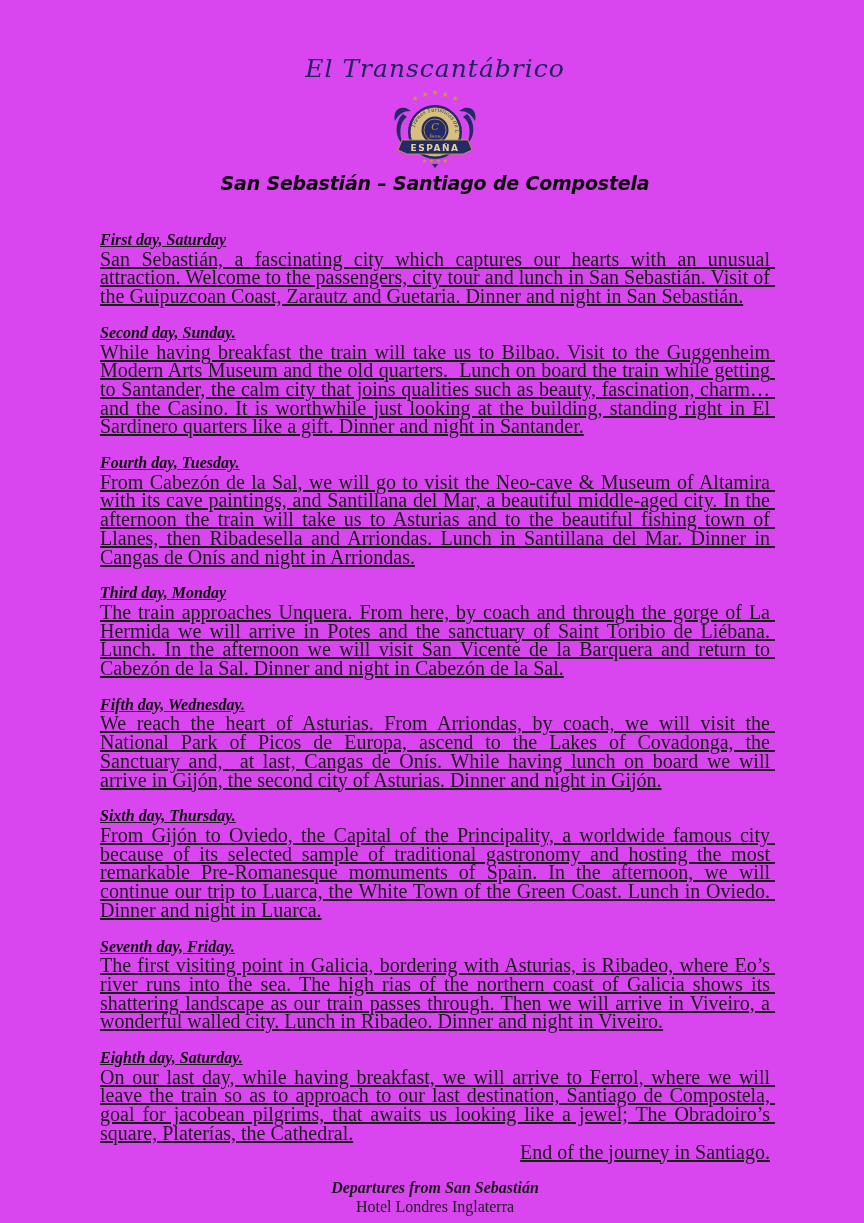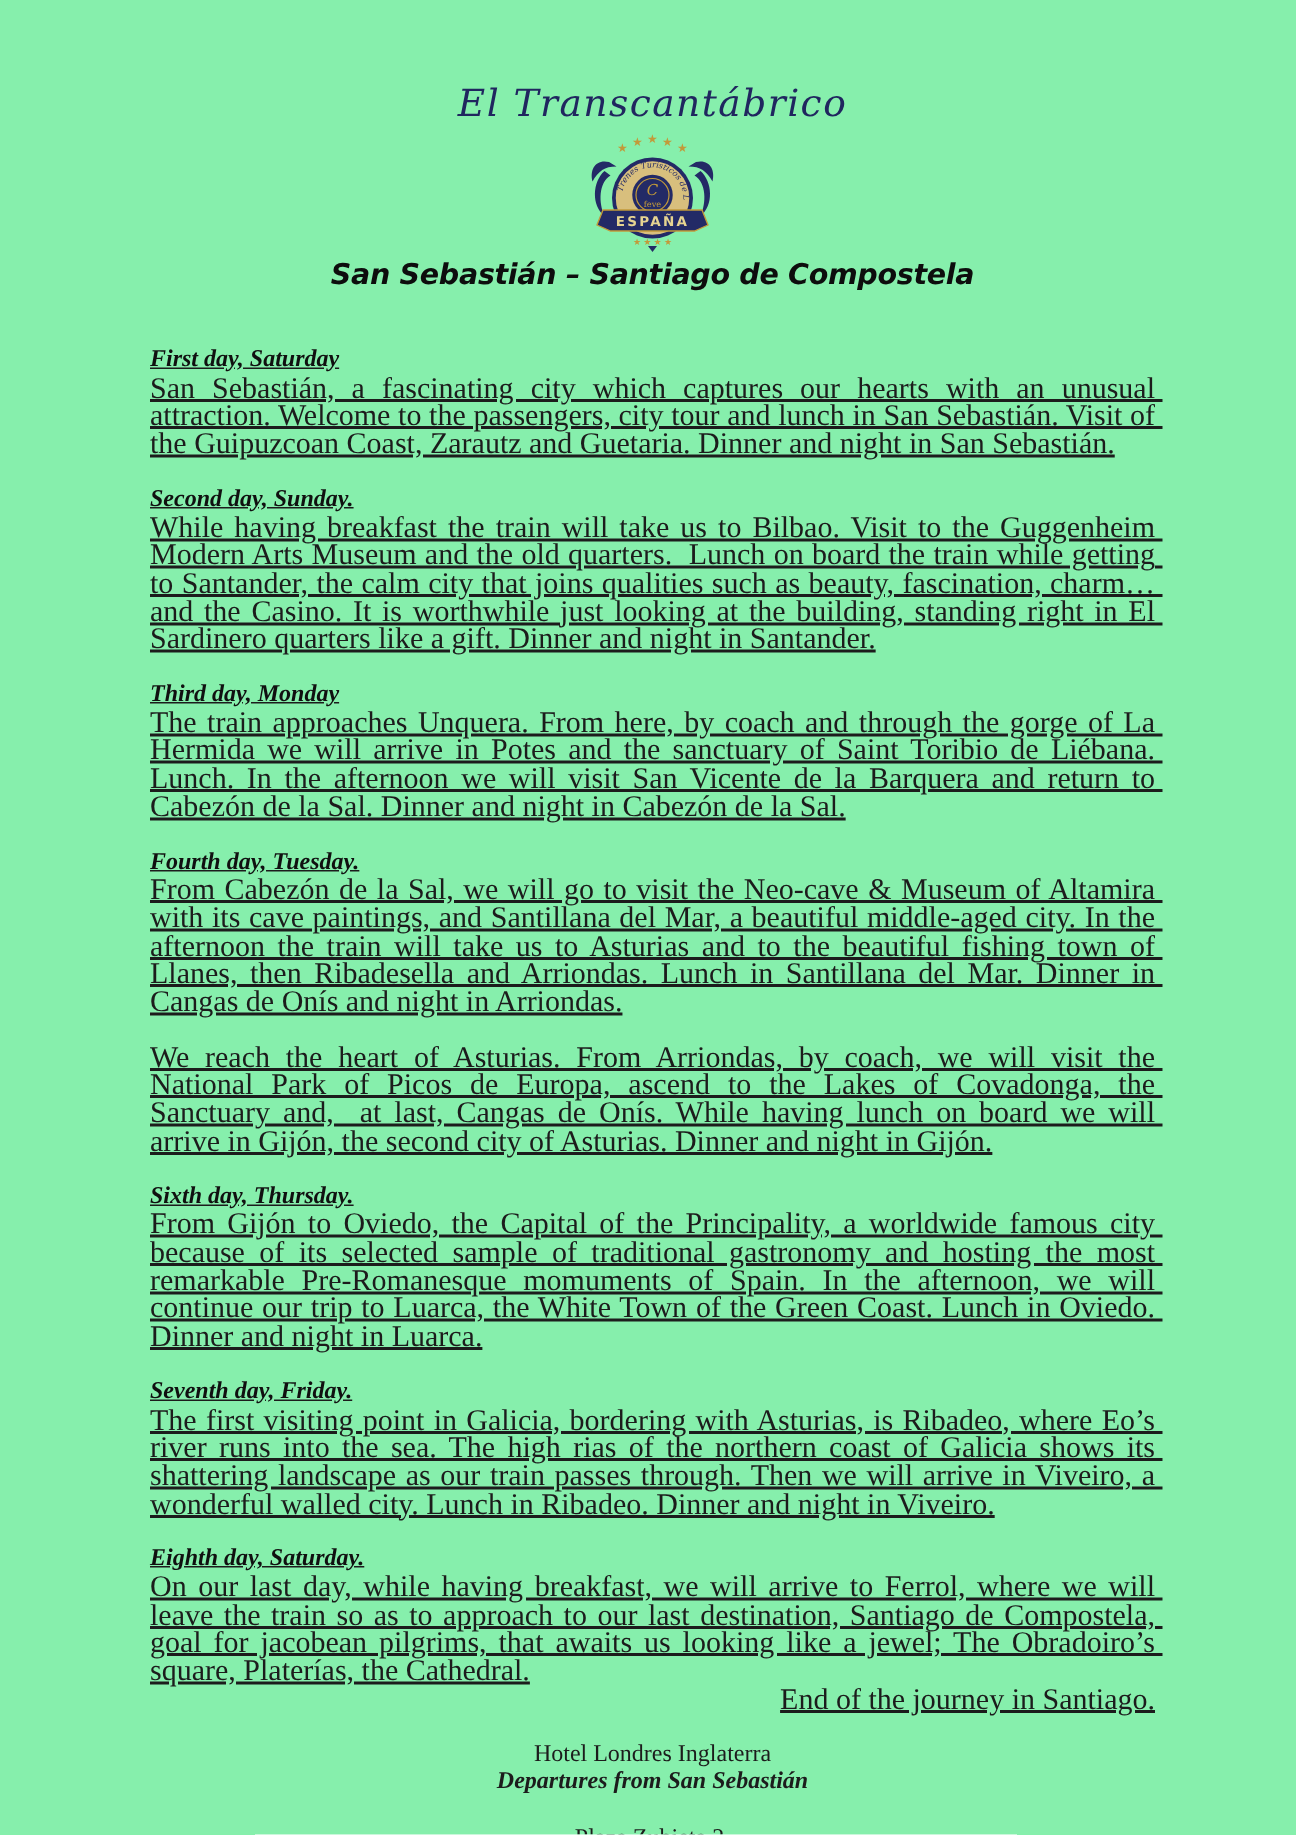--- a/index.html
+++ b/index.html
@@ -1,20 +1,20 @@
 <!DOCTYPE html>
 <html><head>
 <meta charset="utf-8">
 <style>
   * { margin:0; padding:0; box-sizing:border-box; }
   html,body { background:#fff; }
   .page {
     position:relative;
     width:864px; height:1223px;
-    background:#86efac;
+    background:#d946ef;
     padding:52px 94px 0 100px;
     overflow:hidden;
     font-family:"Liberation Serif", serif;
     color:#1c1c1c;
   }
   
   .doc-header { text-align:center; }
   .brand-script {
     font-family:"DejaVu Serif", serif;
     font-style:italic;
@@ -125,52 +125,53 @@
       <div class="day-heading">First day, Saturday</div>
       <p class="day-body">San Sebastián, a fascinating city which captures our hearts with an unusual attraction. Welcome to the passengers, city tour and lunch in San Sebastián. Visit of the Guipuzcoan Coast, Zarautz and Guetaria. Dinner and night in San Sebastián.</p>
     </div>
 
     <div class="day">
       <div class="day-heading">Second day, Sunday.</div>
       <p class="day-body">While having breakfast the train will take us to Bilbao. Visit to the Guggenheim Modern Arts Museum and the old quarters.  Lunch on board the train while getting to Santander, the calm city that joins qualities such as beauty, fascination, charm… and the Casino. It is worthwhile just looking at the building, standing right in El Sardinero quarters like a gift. Dinner and night in Santander.</p>
     </div>
 
     <div class="day">
+      <div class="day-heading">Fourth day, Tuesday.</div>
+      <p class="day-body">From Cabezón de la Sal, we will go to visit the Neo-cave &amp; Museum of Altamira with its cave paintings, and Santillana del Mar, a beautiful middle-aged city. In the afternoon the train will take us to Asturias and to the beautiful fishing town of Llanes, then Ribadesella and Arriondas. Lunch in Santillana del Mar. Dinner in Cangas de Onís and night in Arriondas.</p>
+    </div>
+
+    <div class="day">
       <div class="day-heading">Third day, Monday</div>
       <p class="day-body">The train approaches Unquera. From here, by coach and through the gorge of La Hermida we will arrive in Potes and the sanctuary of Saint Toribio de Liébana. Lunch. In the afternoon we will visit San Vicente de la Barquera and return to Cabezón de la Sal. Dinner and night in Cabezón de la Sal.</p>
     </div>
 
     <div class="day">
-      <div class="day-heading">Fourth day, Tuesday.</div>
-      <p class="day-body">From Cabezón de la Sal, we will go to visit the Neo-cave &amp; Museum of Altamira with its cave paintings, and Santillana del Mar, a beautiful middle-aged city. In the afternoon the train will take us to Asturias and to the beautiful fishing town of Llanes, then Ribadesella and Arriondas. Lunch in Santillana del Mar. Dinner in Cangas de Onís and night in Arriondas.</p>
-    </div>
-
-    <div class="day">
+      <div class="day-heading">Fifth day, Wednesday.</div>
       <p class="day-body">We reach the heart of Asturias. From Arriondas, by coach, we will visit the National Park of Picos de Europa, ascend to the Lakes of Covadonga, the Sanctuary and,  at last, Cangas de Onís. While having lunch on board we will arrive in Gijón, the second city of Asturias. Dinner and night in Gijón.</p>
     </div>
 
     <div class="day">
       <div class="day-heading">Sixth day, Thursday.</div>
       <p class="day-body">From Gijón to Oviedo, the Capital of the Principality, a worldwide famous city because of its selected sample of traditional gastronomy and hosting the most remarkable Pre-Romanesque momuments of Spain. In the afternoon, we will continue our trip to Luarca, the White Town of the Green Coast. Lunch in Oviedo. Dinner and night in Luarca.</p>
     </div>
 
     <div class="day">
       <div class="day-heading">Seventh day, Friday.</div>
       <p class="day-body">The first visiting point in Galicia, bordering with Asturias, is Ribadeo, where Eo’s river runs into the sea. The high rias of the northern coast of Galicia shows its shattering landscape as our train passes through. Then we will arrive in Viveiro, a wonderful walled city. Lunch in Ribadeo. Dinner and night in Viveiro.</p>
     </div>
 
     <div class="day">
       <div class="day-heading">Eighth day, Saturday.</div>
       <p class="day-body">On our last day, while having breakfast, we will arrive to Ferrol, where we will leave the train so as to approach to our last destination, Santiago de Compostela, goal for jacobean pilgrims, that awaits us looking like a jewel; The Obradoiro’s square, Platerías, the Cathedral.</p>
       <p class="day-body no-justify">End of the journey in Santiago.</p>
     </div>
 
     <div class="meeting">
+      <div class="meeting-line bold-it">Departures from San Sebastián</div>
       <div class="meeting-line">Hotel Londres Inglaterra</div>
-      <div class="meeting-line bold-it">Departures from San Sebastián</div>
       <div class="meeting-line spaced">Plaza Zubieta 2,</div>
     </div>
   </div>
 
   <div class="footer">
     <div class="footer-address">
       <div>Plaza de los Ferroviarios, s/n.   33012 Oviedo, Asturias, España</div>
       
       
     </div>

